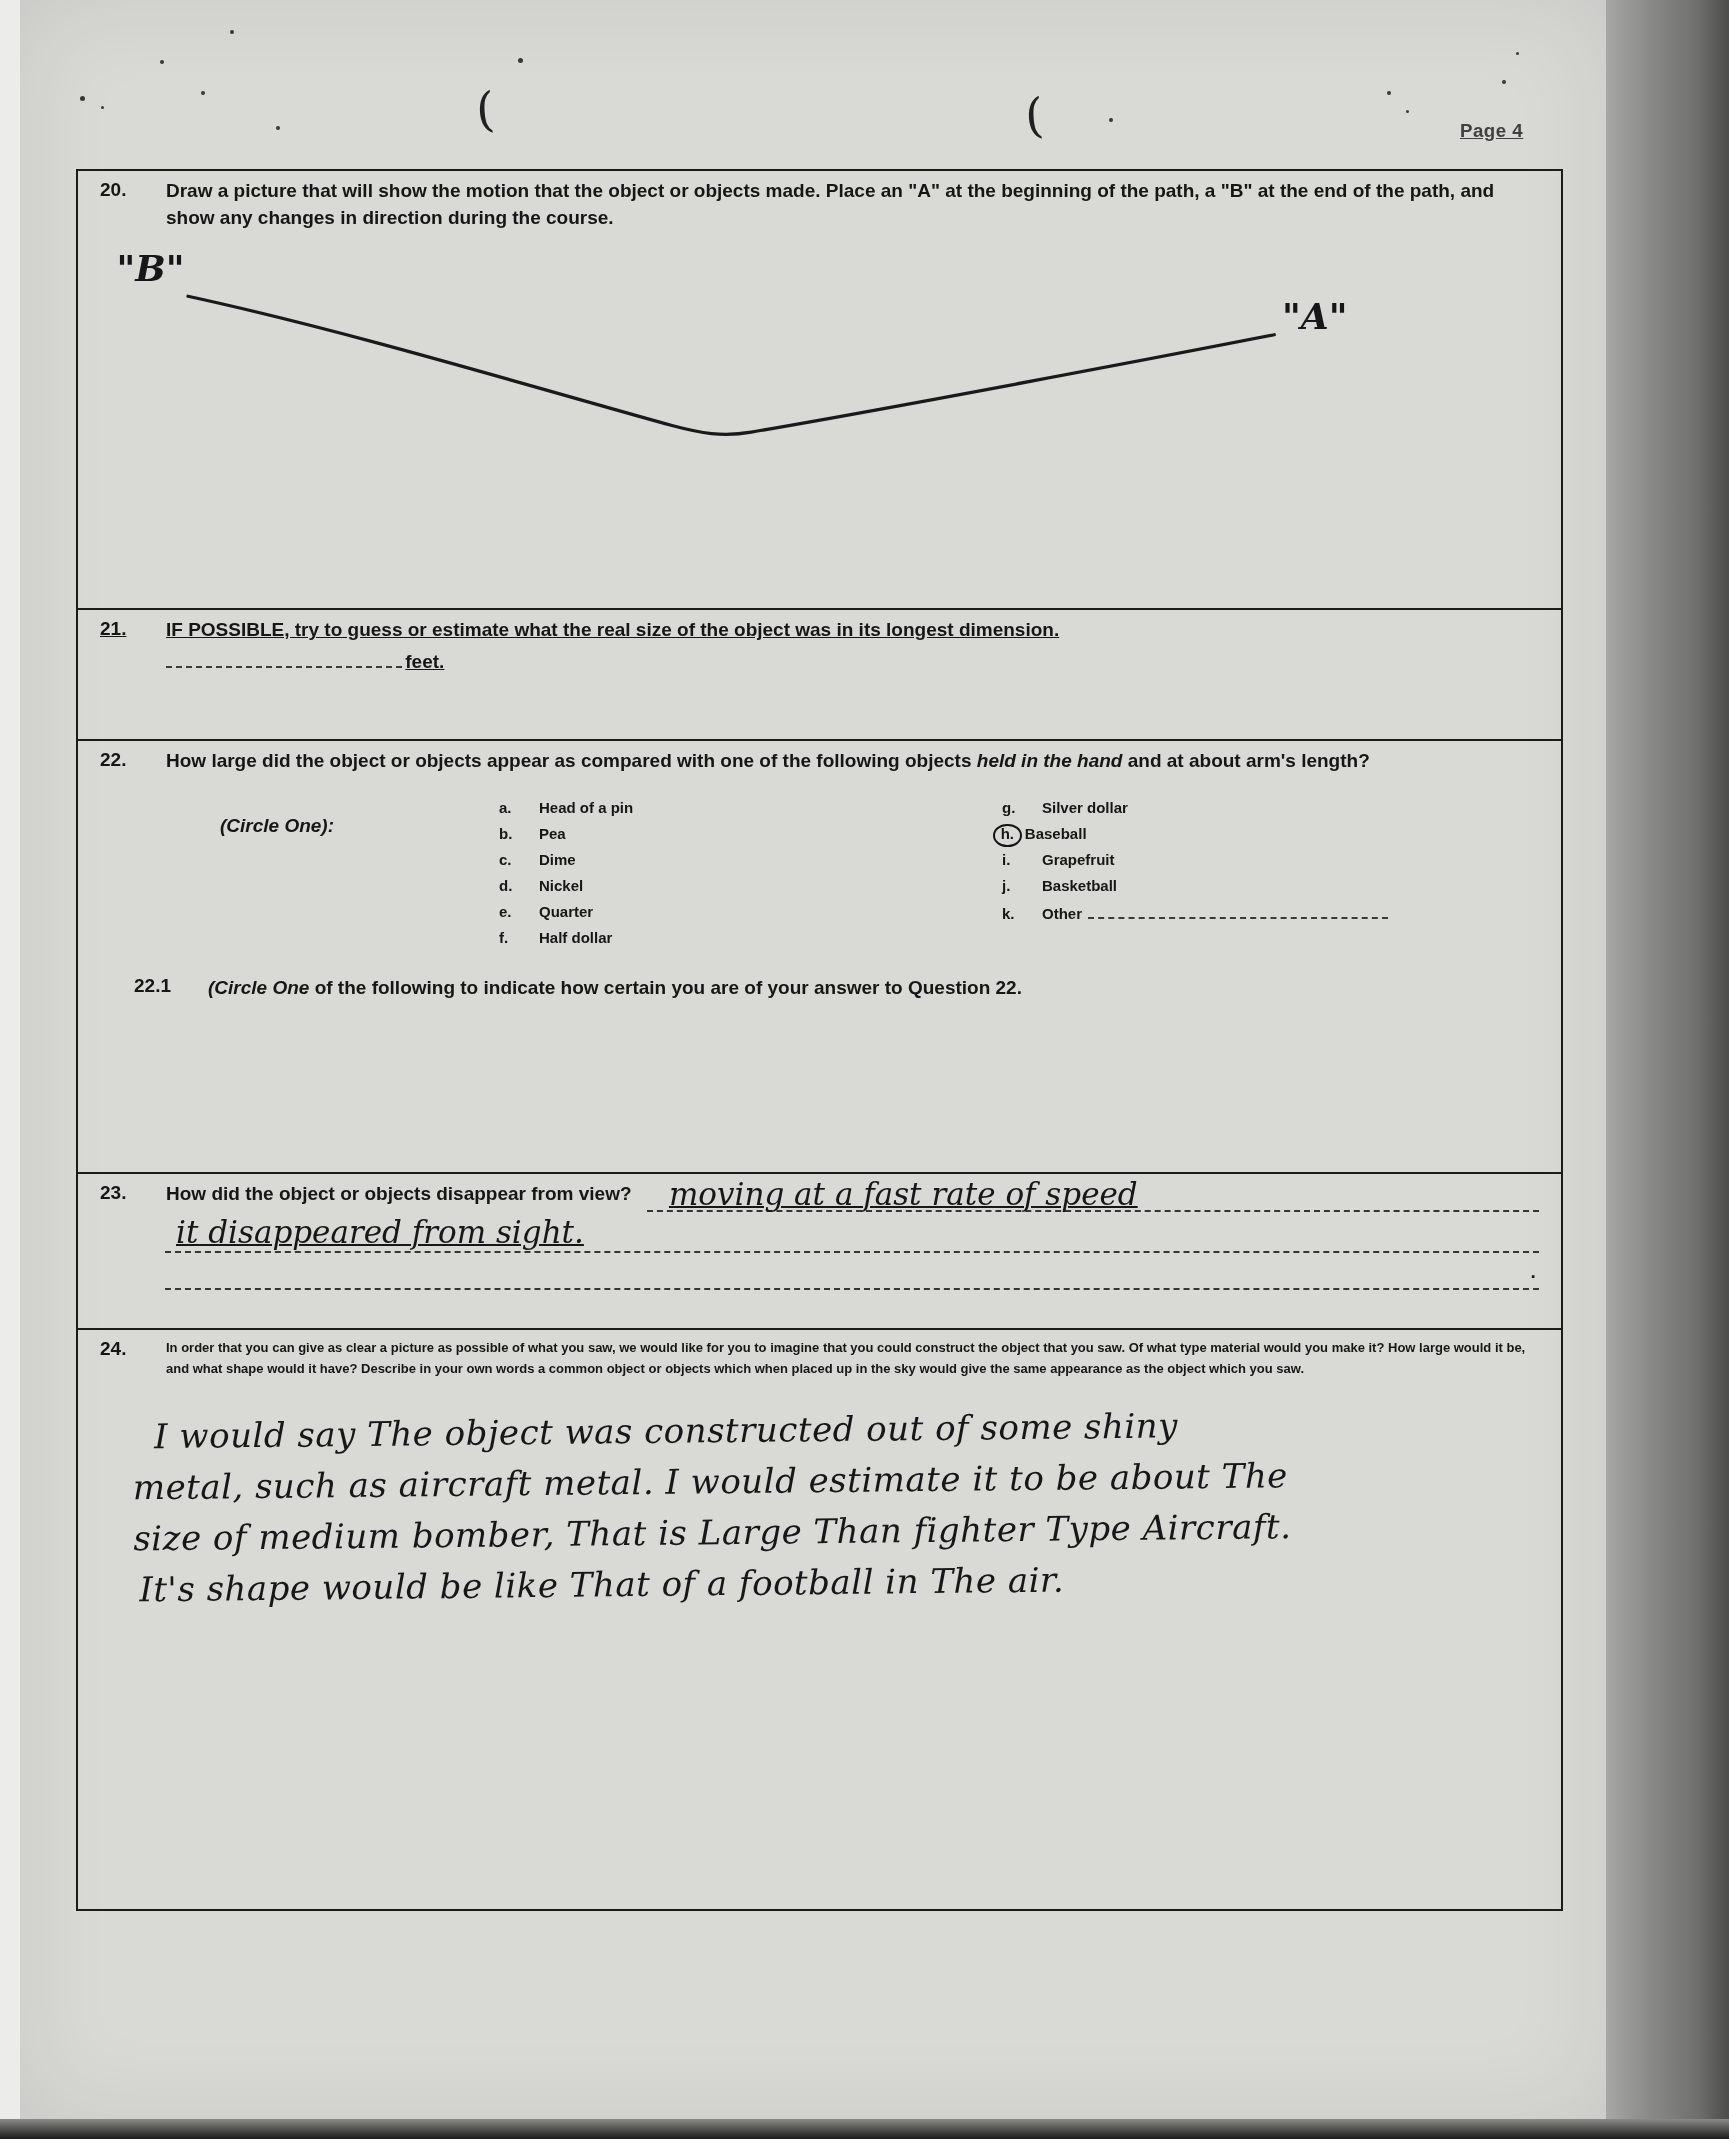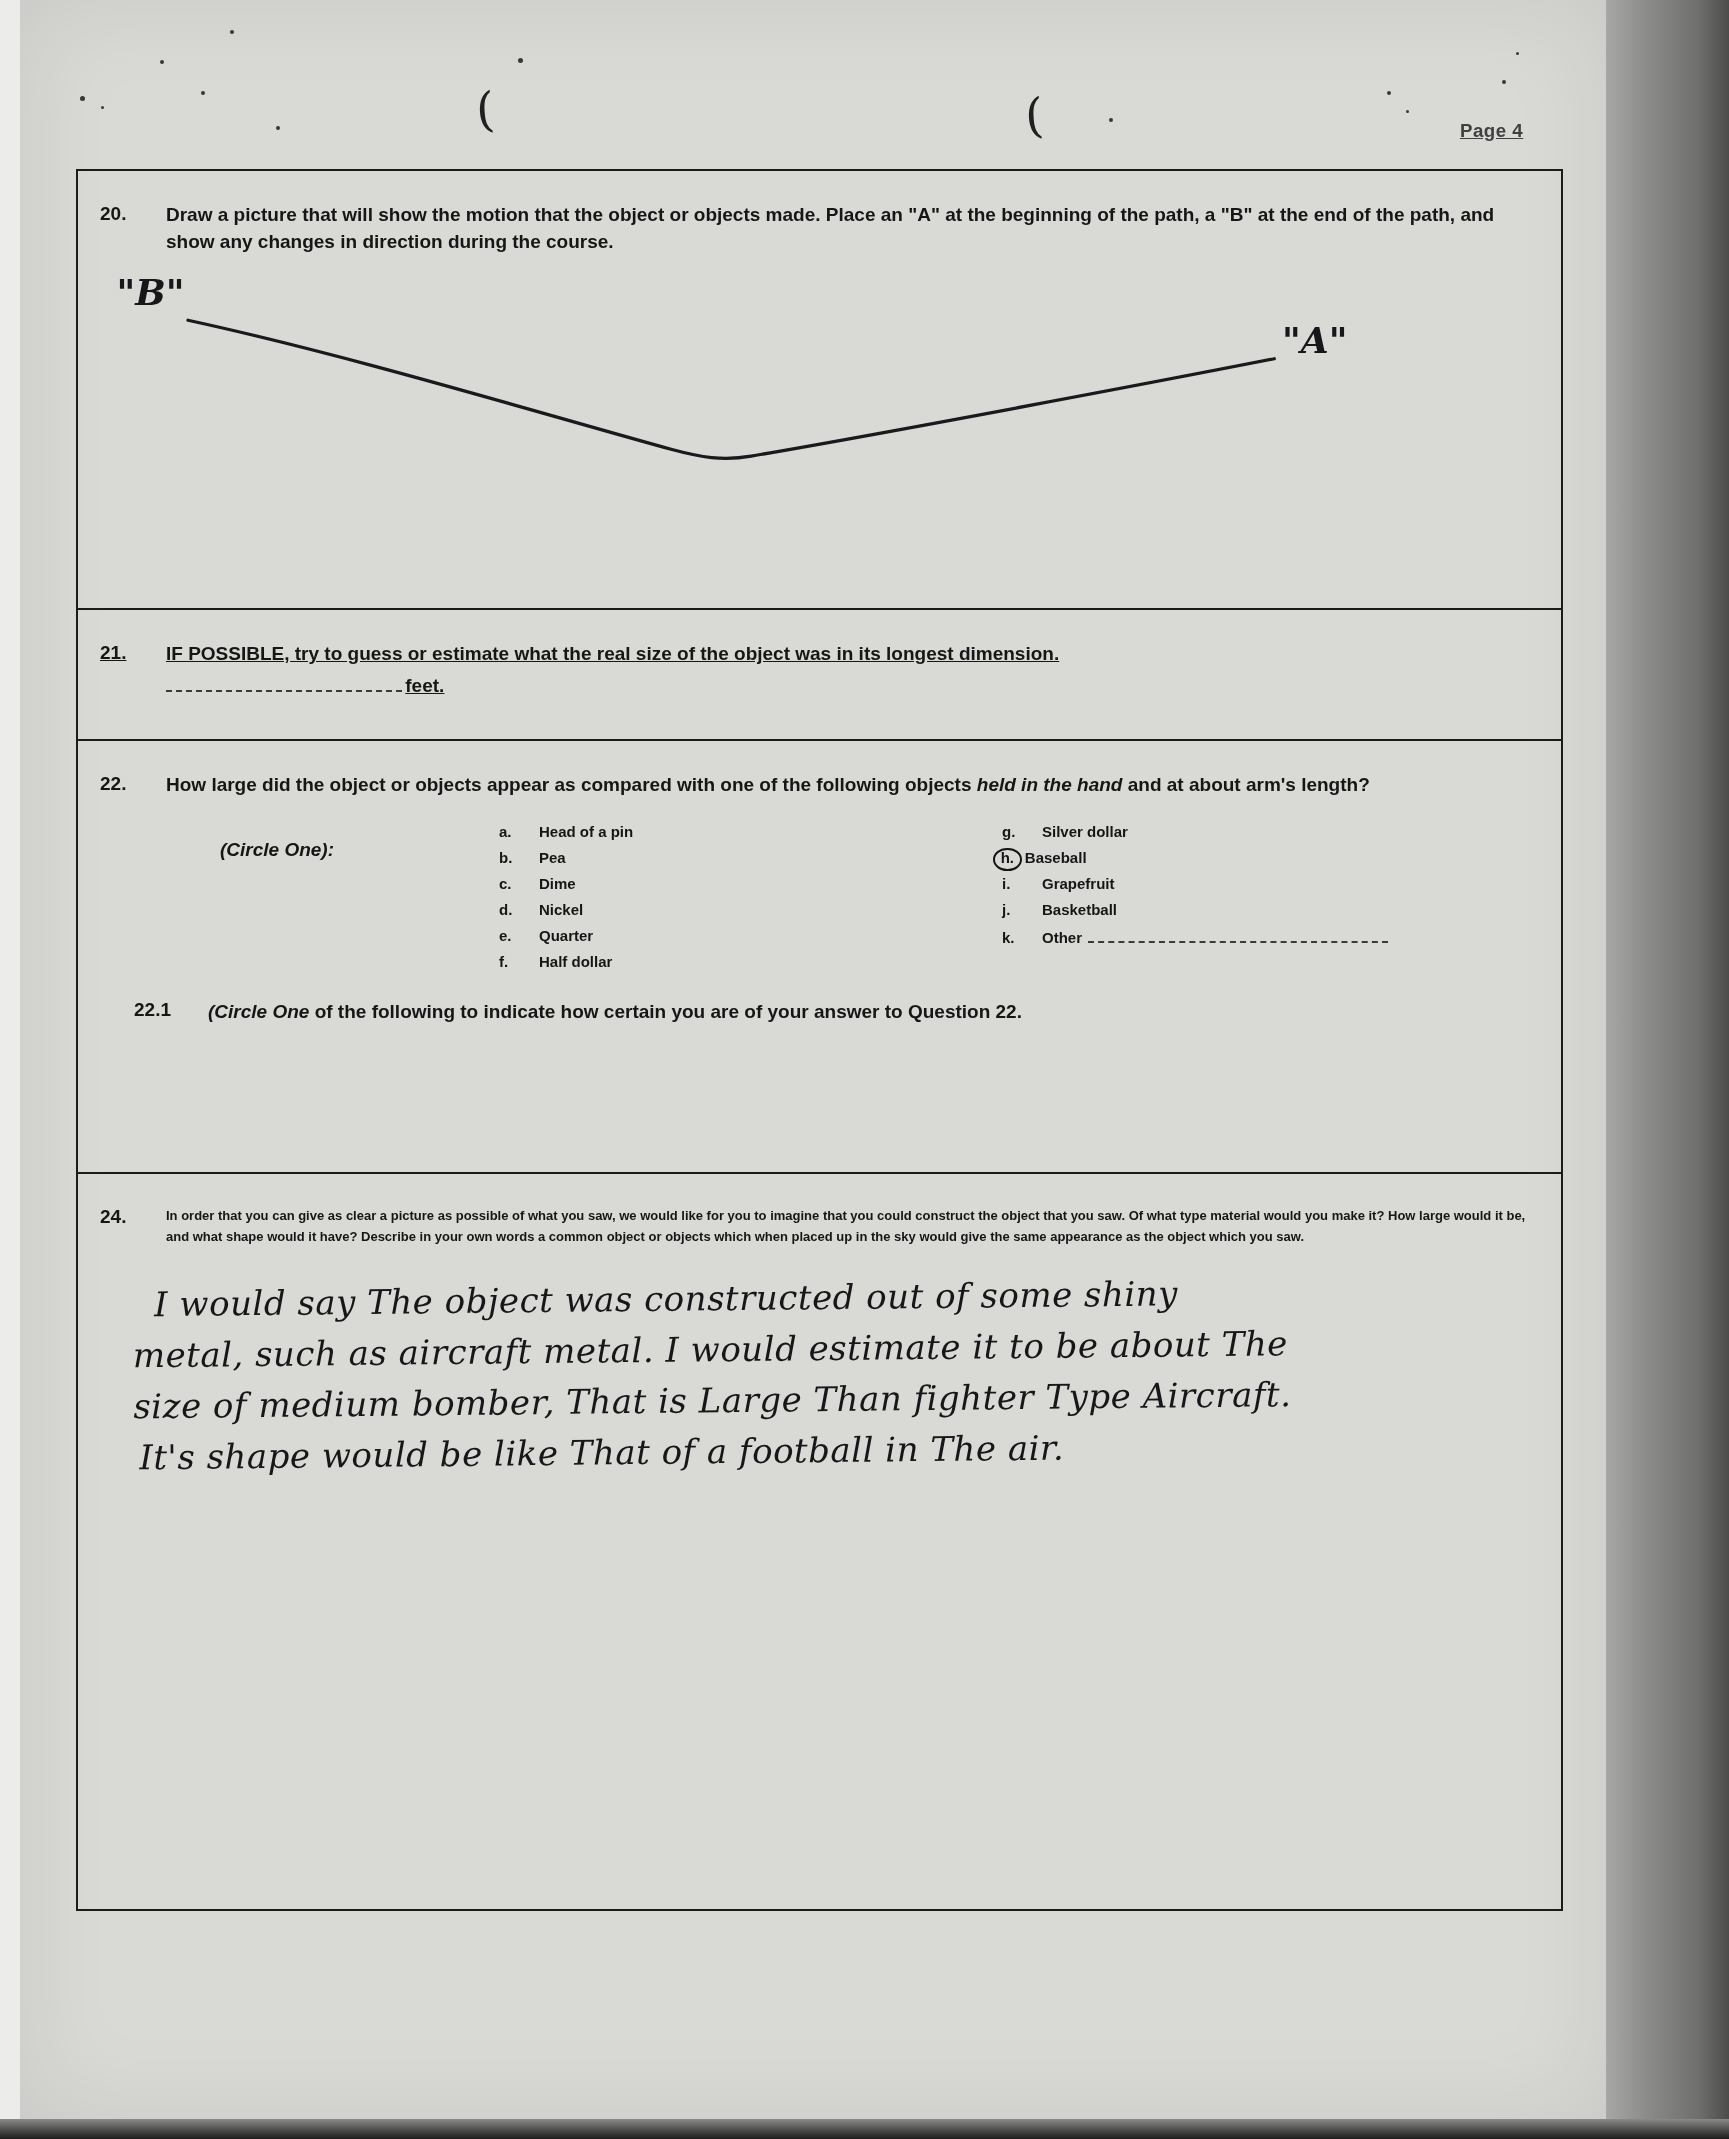--- a/index.html
+++ b/index.html
@@ -46,21 +46,21 @@
     text-decoration:underline;
   }
 
   .form-box {
     position:absolute; left:56px; top:169px;
     width:1487px; height:1742px;
     border:2.2px solid #1b1b1b;
     display:flex; flex-direction:column;
     color:#161616;
   }
-  .sect { padding:31px 22px 0 22px; }
+  .sect { padding:7px 22px 0 22px; }
   .sect + .sect { border-top:2.2px solid #1b1b1b; }
 
   .qrow { display:flex; align-items:flex-start; }
   .qnum { flex:none; width:66px; font-size:19px; font-weight:bold; padding-top:1.1px; }
   .qtext { flex:1; font-size:19px; font-weight:bold; line-height:1.42; }
   .it { font-style:italic; }
 
   
   .sect-q20 { height:437px; }
   .drawing { position:relative; margin-top:12px; height:308px; }
@@ -224,20 +224,29 @@
           </div>
         </div>
 
         <div class="qrow q221">
           <span class="qnum221">22.1</span>
           <div class="qtext"><span class="it">(Circle One</span><span> of the following to indicate how certain you are of your answer to Question 22.</span></div>
         </div>
 
       </div>
 
+      <div class="sect sect-q23">
+        <div class="qrow">
+          <span class="qnum">23.</span>
+          <div class="qtext" style="flex:none;">How did the object or objects disappear from view?</div>
+          <div class="ans-inline hand">moving at a fast rate of speed</div>
+        </div>
+        <div class="ans-line2 hand">it disappeared from sight.</div>
+        <div class="ans-line3">.</div>
+      </div>
 
       <div class="sect sect-q24">
         <div class="qrow">
           <span class="qnum">24.</span>
           <div class="qtext q24-text">In order that you can give as clear a picture as possible of what you saw, we would like for you to imagine that you could construct the object that you saw.  Of what type material would you make it?  How large would it be, and what shape would it have?  Describe in your own words a common object or objects which when placed up in the sky would give the same appearance as the object which you saw.</div>
         </div>
         <div class="q24-answer hand">
           <div style="margin-left:22px;">I would say The object was constructed out of some shiny</div>
           <div>metal, such as aircraft metal. I would estimate it to be about The</div>
           <div>size of medium bomber, That is Large Than fighter Type Aircraft.</div>

